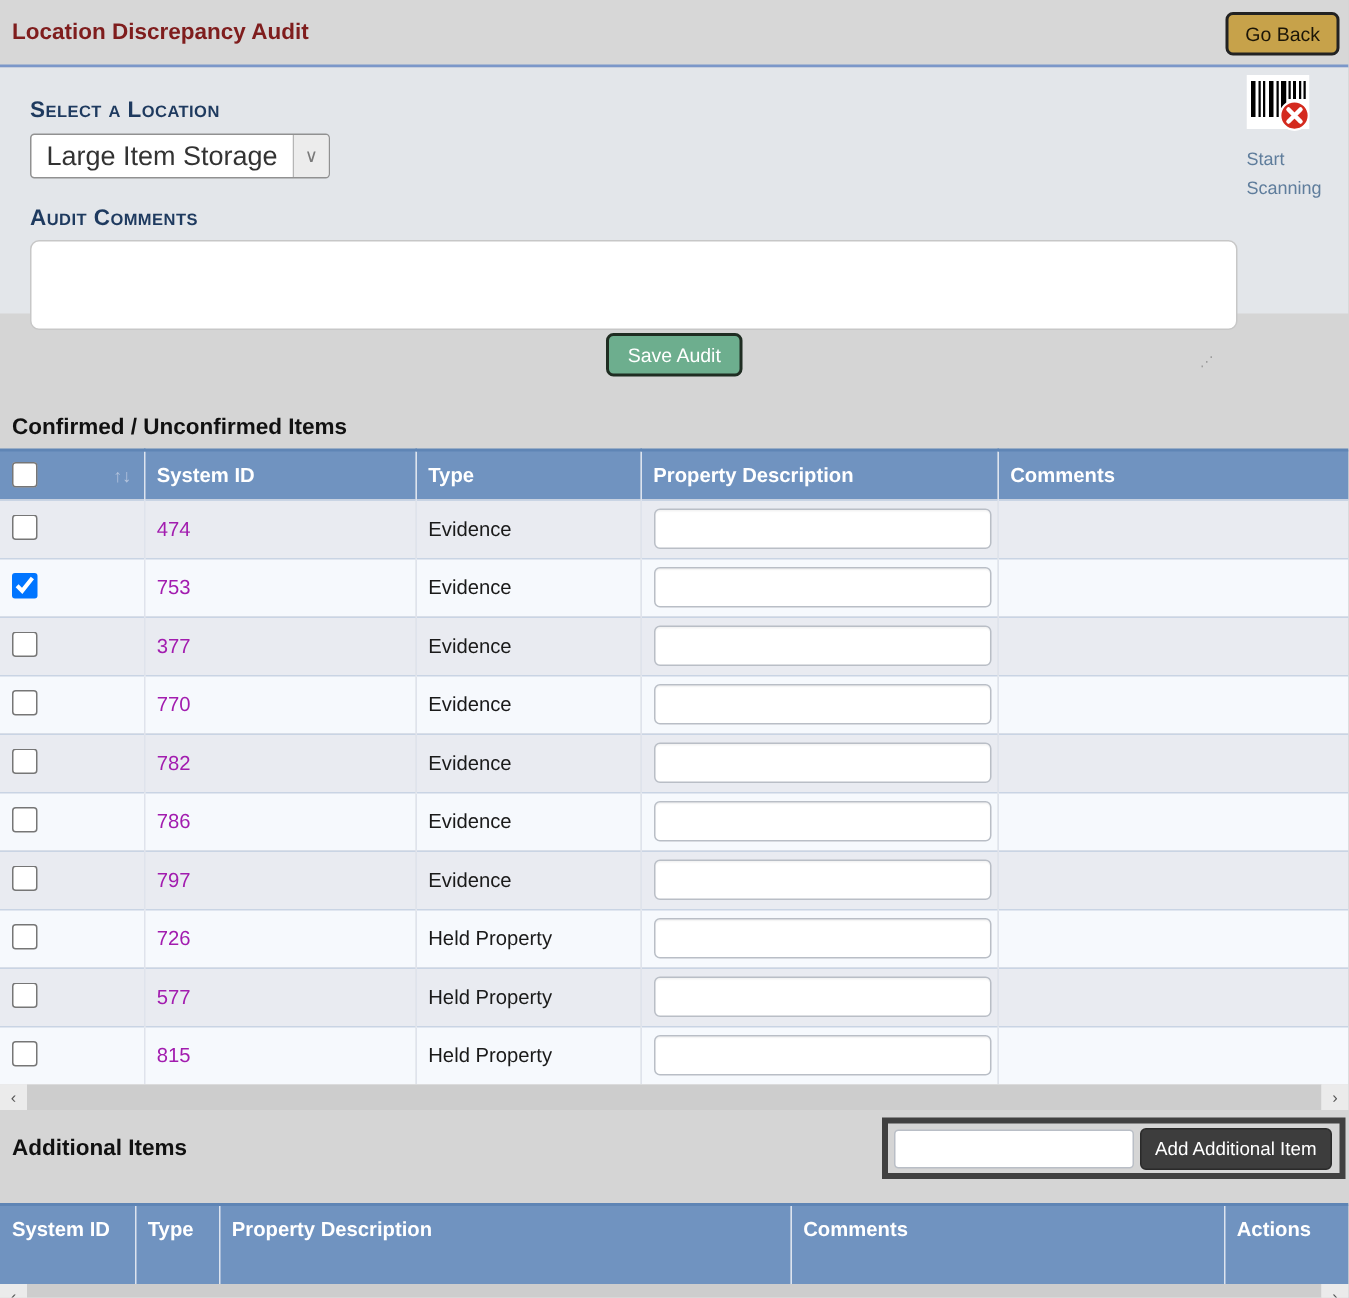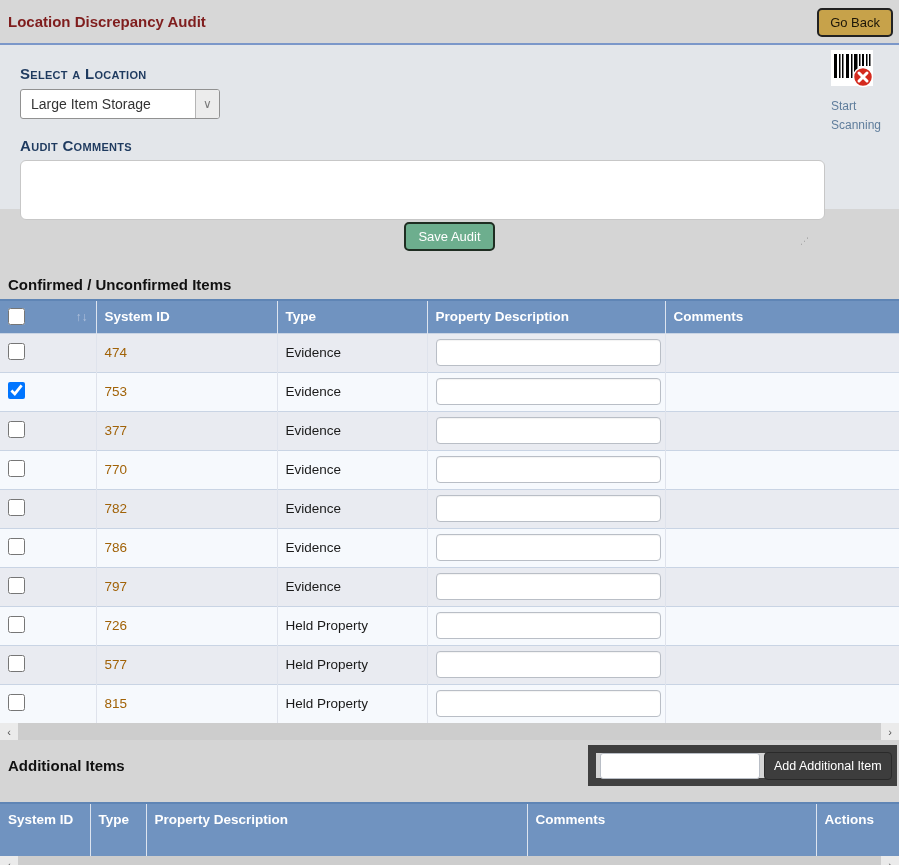--- a/index.html
+++ b/index.html
@@ -16,21 +16,21 @@
     border:2px solid #222; border-radius:5px; padding:5px 11px; font-size:13px;
     color:#1c1608; font-family:inherit; cursor:pointer; }
 
   
   .top-panel { background:#e3e6ea; height:164px; position:relative; padding:20px; }
   .section-label { font-variant:small-caps; font-weight:bold; font-size:15px;
     color:#1e3a5f; letter-spacing:.3px; }
   .select-wrap { margin-top:7px; width:200px; height:30px; background:#fff;
     border:1px solid #919191; border-radius:3px; display:flex; align-items:center;
     cursor:pointer; }
-  .select-value { flex:1; padding-left:10px; font-size:14px; color:#333; }
+  .select-value { flex:1; padding-left:10px; font-size:18px; color:#333; }
   .select-arrow { width:24px; height:28px; background:#ececec;
     border-left:1px solid #b5b5b5; border-radius:0 2px 2px 0; display:flex;
     align-items:center; justify-content:center; color:#7a7a7a; font-size:12px; }
   .comments-label { display:block; margin-top:18px; }
   .comments-area { margin-top:6px; width:805px; height:60px; background:#fff;
     border:1px solid #c7c7c7; border-radius:6px; resize:none; font-family:inherit;
     font-size:13px; padding:6px 8px; outline:none; position:relative; }
   .resize-grip { position:absolute; left:800px; top:191px; color:#9a9a9a;
     font-size:9px; pointer-events:none; }
 
@@ -53,37 +53,37 @@
     vertical-align:middle; }
   table.items th:first-child { border-left:none; }
   .chk-head { display:flex; align-items:center; justify-content:space-between; }
   .sort-icon { color:#b3c3dc; font-size:12px; cursor:pointer; }
   table.items td { height:39px; padding:0 8px; border-top:1px solid #c9d4e4;
     border-left:1px solid #dfe3ec; font-size:13.5px; vertical-align:middle; }
   table.items td:first-child { border-left:none; }
   table.items tr.odd td { background:#e9ebf1; }
   table.items tr.even td { background:#f6f9fd; }
   .row-check, .head-check { width:17px; height:17px; cursor:pointer; }
-  a.sysid { color:#a16207; text-decoration:none; cursor:pointer; }
+  a.sysid { color:#a21caf; text-decoration:none; cursor:pointer; }
   .pd-input { width:225px; height:27px; border:1px solid #b9bec6; border-radius:4px;
     background:#fff; font-family:inherit; font-size:13px; padding:0 6px; outline:none;
     box-shadow:inset 0 1px 1px rgba(0,0,0,.05); }
 
   
   .hscroll { height:17px; background:#ebebeb; display:flex; align-items:stretch; }
   .hs-arrow { width:18px; display:flex; align-items:center; justify-content:center;
     color:#555; font-size:11px; background:#ebebeb; cursor:pointer; }
   .hs-thumb { flex:1; background:#cdcdcd; cursor:pointer; }
 
   
   .add-section { position:relative; height:62px; }
   .add-heading { position:absolute; left:8px; top:17px; font-size:15px;
     font-weight:bold; color:#111; }
   .add-box { position:absolute; right:2px; top:5px; width:309px; height:41px;
-    border:8px solid #404040; display:flex; align-items:center; padding:0 4px;
+    border:4px solid #404040; display:flex; align-items:center; padding:0 4px;
     gap:4px; background:#d5d5d5; }
   .add-input { width:160px; height:26px; border:1px solid #b9bec6; border-radius:3px;
     background:#fff; font-family:inherit; font-size:13px; padding:0 6px; outline:none; }
   .add-btn { background:#3d3d3d; color:#fff; border:1px solid #2a2a2a;
     border-radius:4px; font-size:12.5px; padding:6px 9px; font-family:inherit;
     white-space:nowrap; cursor:pointer; }
 
   table.addtbl { width:899px; border-collapse:collapse; table-layout:fixed;
     border-top:2px solid #5f85b5; }
   table.addtbl th { background:#7093c0; color:#fff; font-size:13.5px; font-weight:bold;

